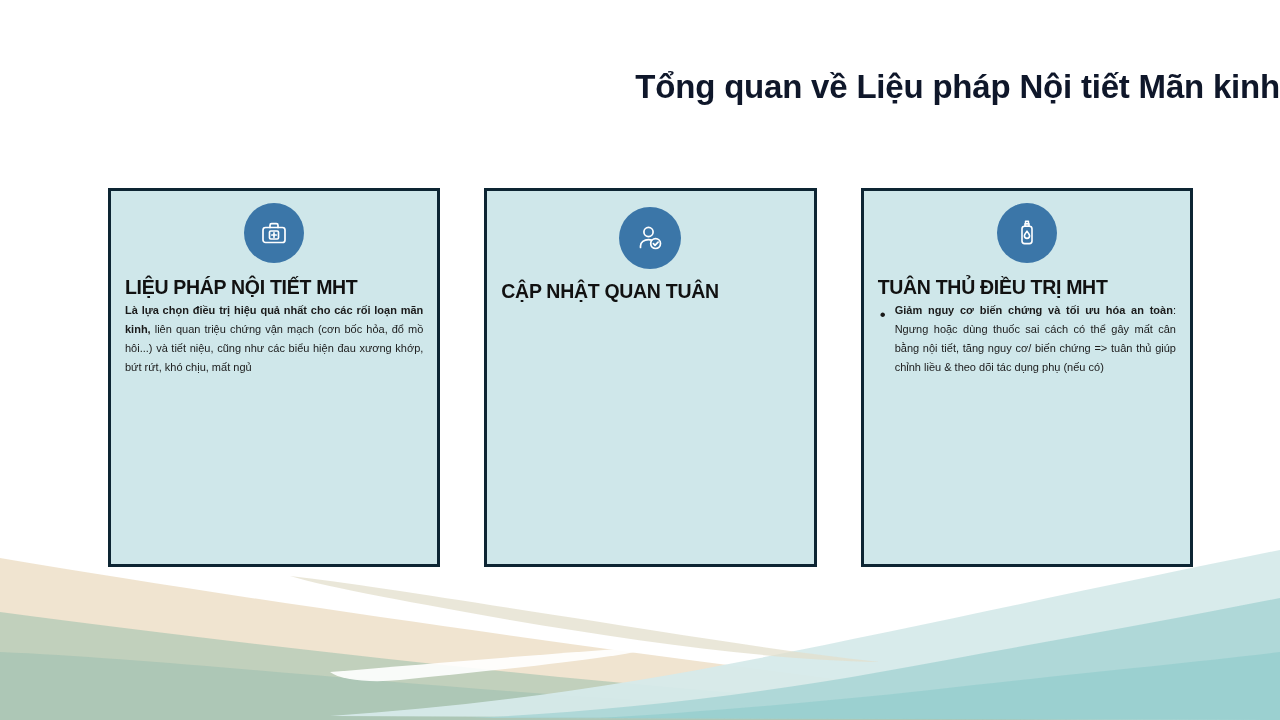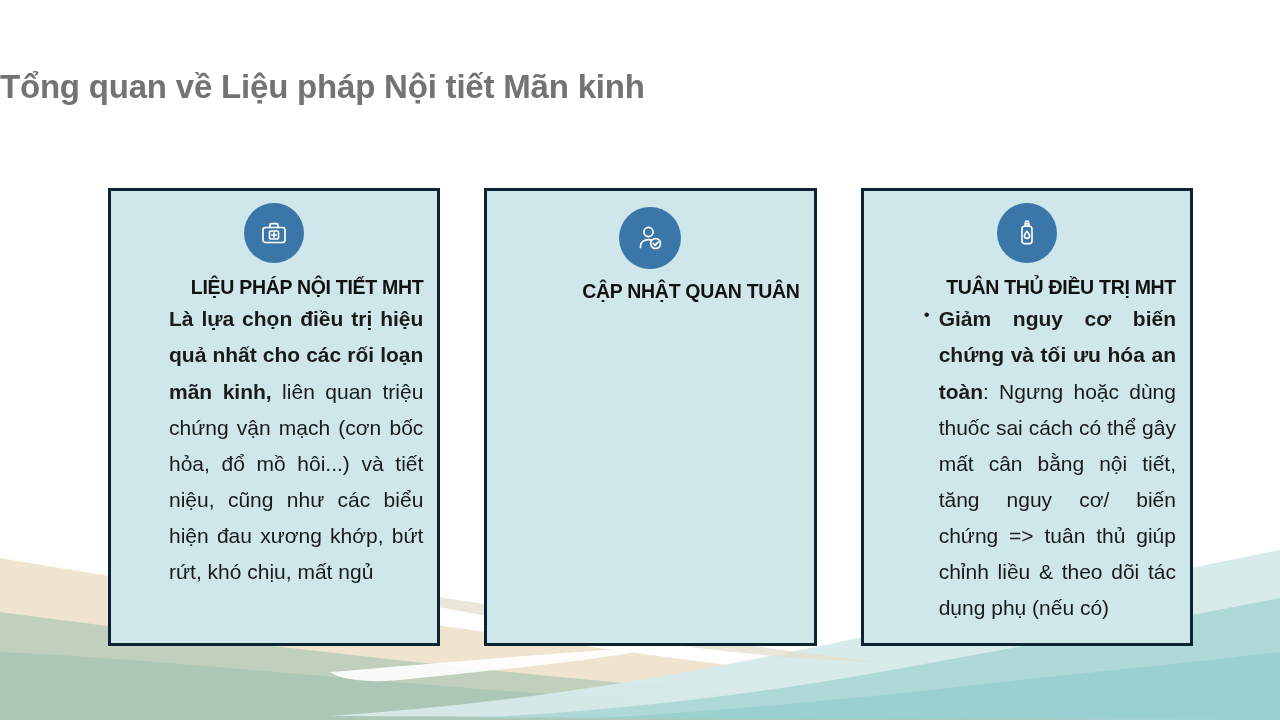--- a/index.html
+++ b/index.html
@@ -23,24 +23,24 @@
     z-index: 0;
     pointer-events: none;
   }
 
   
   .slide-title {
     position: absolute;
     top: 68px;
     left: 0;
     width: 1280px;
-    text-align: left;
+    text-align: right;
     font-size: 33px;
     font-weight: bold;
-    color: #737373;
+    color: #0f172a;
     letter-spacing: -0.2px;
     z-index: 3;
   }
 
   
   .cards {
     position: absolute;
     top: 188px;
     left: 108px;
     width: 1085px;
@@ -51,21 +51,20 @@
 
   .card {
     width: 335px;
     min-height: 379px;
     background: #cfe7ea;
     border: 3px solid #0d2533;
     padding: 0 14px 16px 14px;
     position: relative;
     display: flex;
     flex-direction: column;
-    align-items: flex-end;
   }
 
   .card-icon-wrap {
     width: 100%;
     display: flex;
     justify-content: center;
     margin-top: 12px;
     margin-bottom: 12px;
   }
 
@@ -83,25 +82,24 @@
   .card-heading {
     font-size: 19.5px;
     font-weight: bold;
     color: #111111;
     margin-bottom: 2px;
     letter-spacing: -0.3px;
     line-height: 1.25;
   }
 
   .card-body {
-    font-size: 21px;
+    font-size: 11px;
     line-height: 1.72;
     color: #1a1a1a;
     text-align: justify;
-    margin-left: 44px;
   }
   .card-body p { margin: 0; }
   .card-body b, .card-body strong { font-weight: bold; }
   .card-body i, .card-body em { font-style: italic; }
   .red { color: #cc0000; font-weight: bold; }
 
   .bullets {
     list-style: none;
     margin: 0;
     padding: 0;

